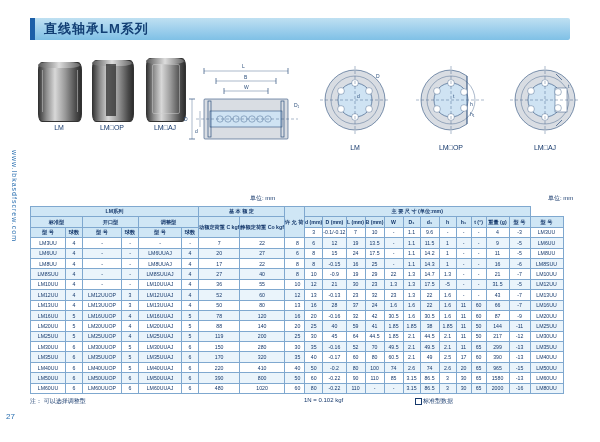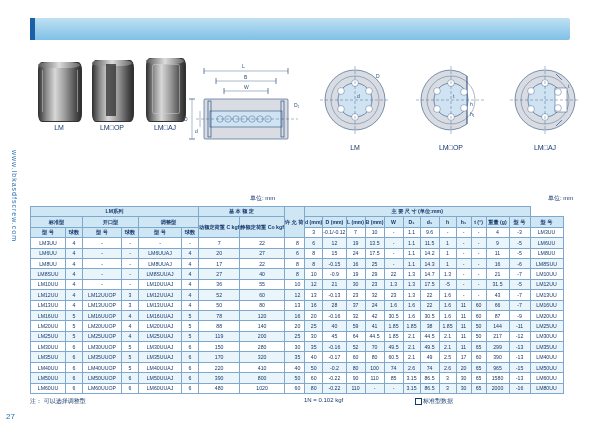--- a/index.html
+++ b/index.html
@@ -88,20 +88,21 @@
   .footnote{position:absolute;font-size:6px;color:#16396c;}
   .sq{display:inline-block;width:5px;height:5px;border:.6px solid #16396c;vertical-align:middle;margin:0 1px;}
 </style>
 </head>
 <body>
 
 <div class="page">
 
   <div class="header-bar">
     <div class="accent"></div>
+    <div class="header-title">直线轴承LM系列</div>
   </div>
 
   <div class="spine">www.lbkasdfscrew.com</div>
   <div class="spine-num">27</div>
 
   <div class="photos">
 
     <div class="bearing" style="left:4px;top:10px;width:42px;height:60px;">
       <div class="body" style="position:absolute;left:0;top:0;width:42px;height:58px;"></div>
       <div class="cap"></div>

